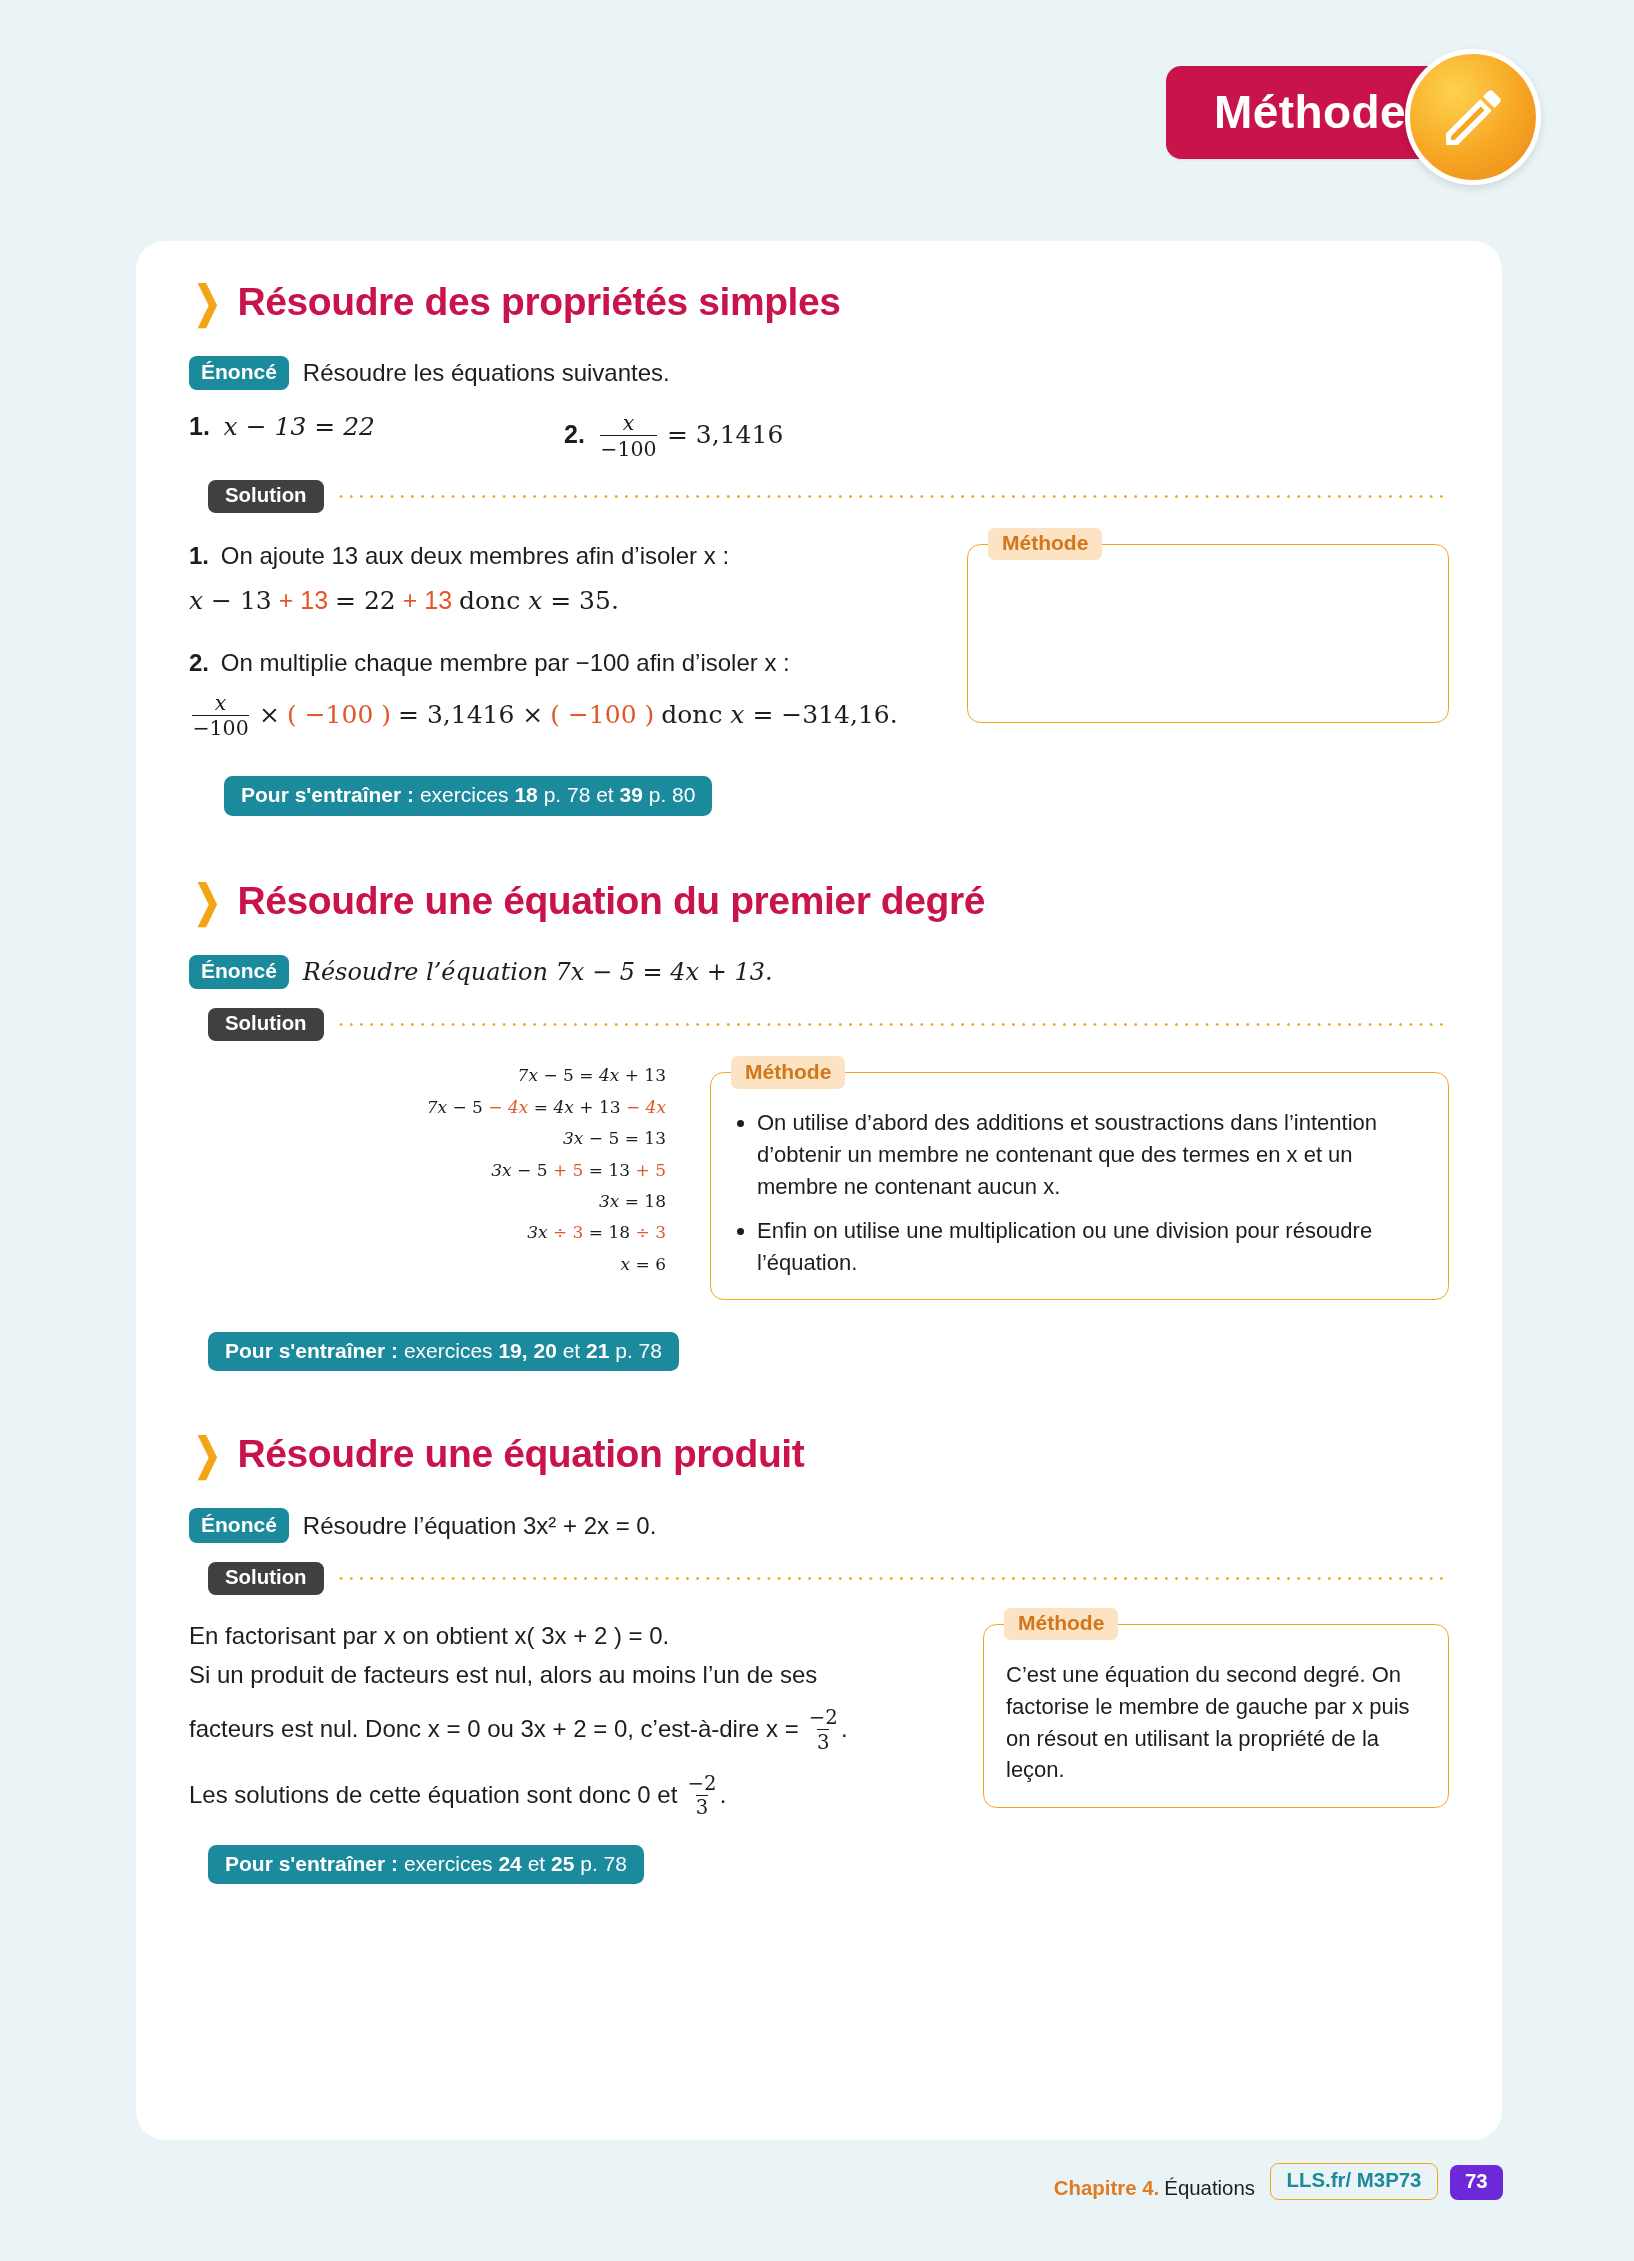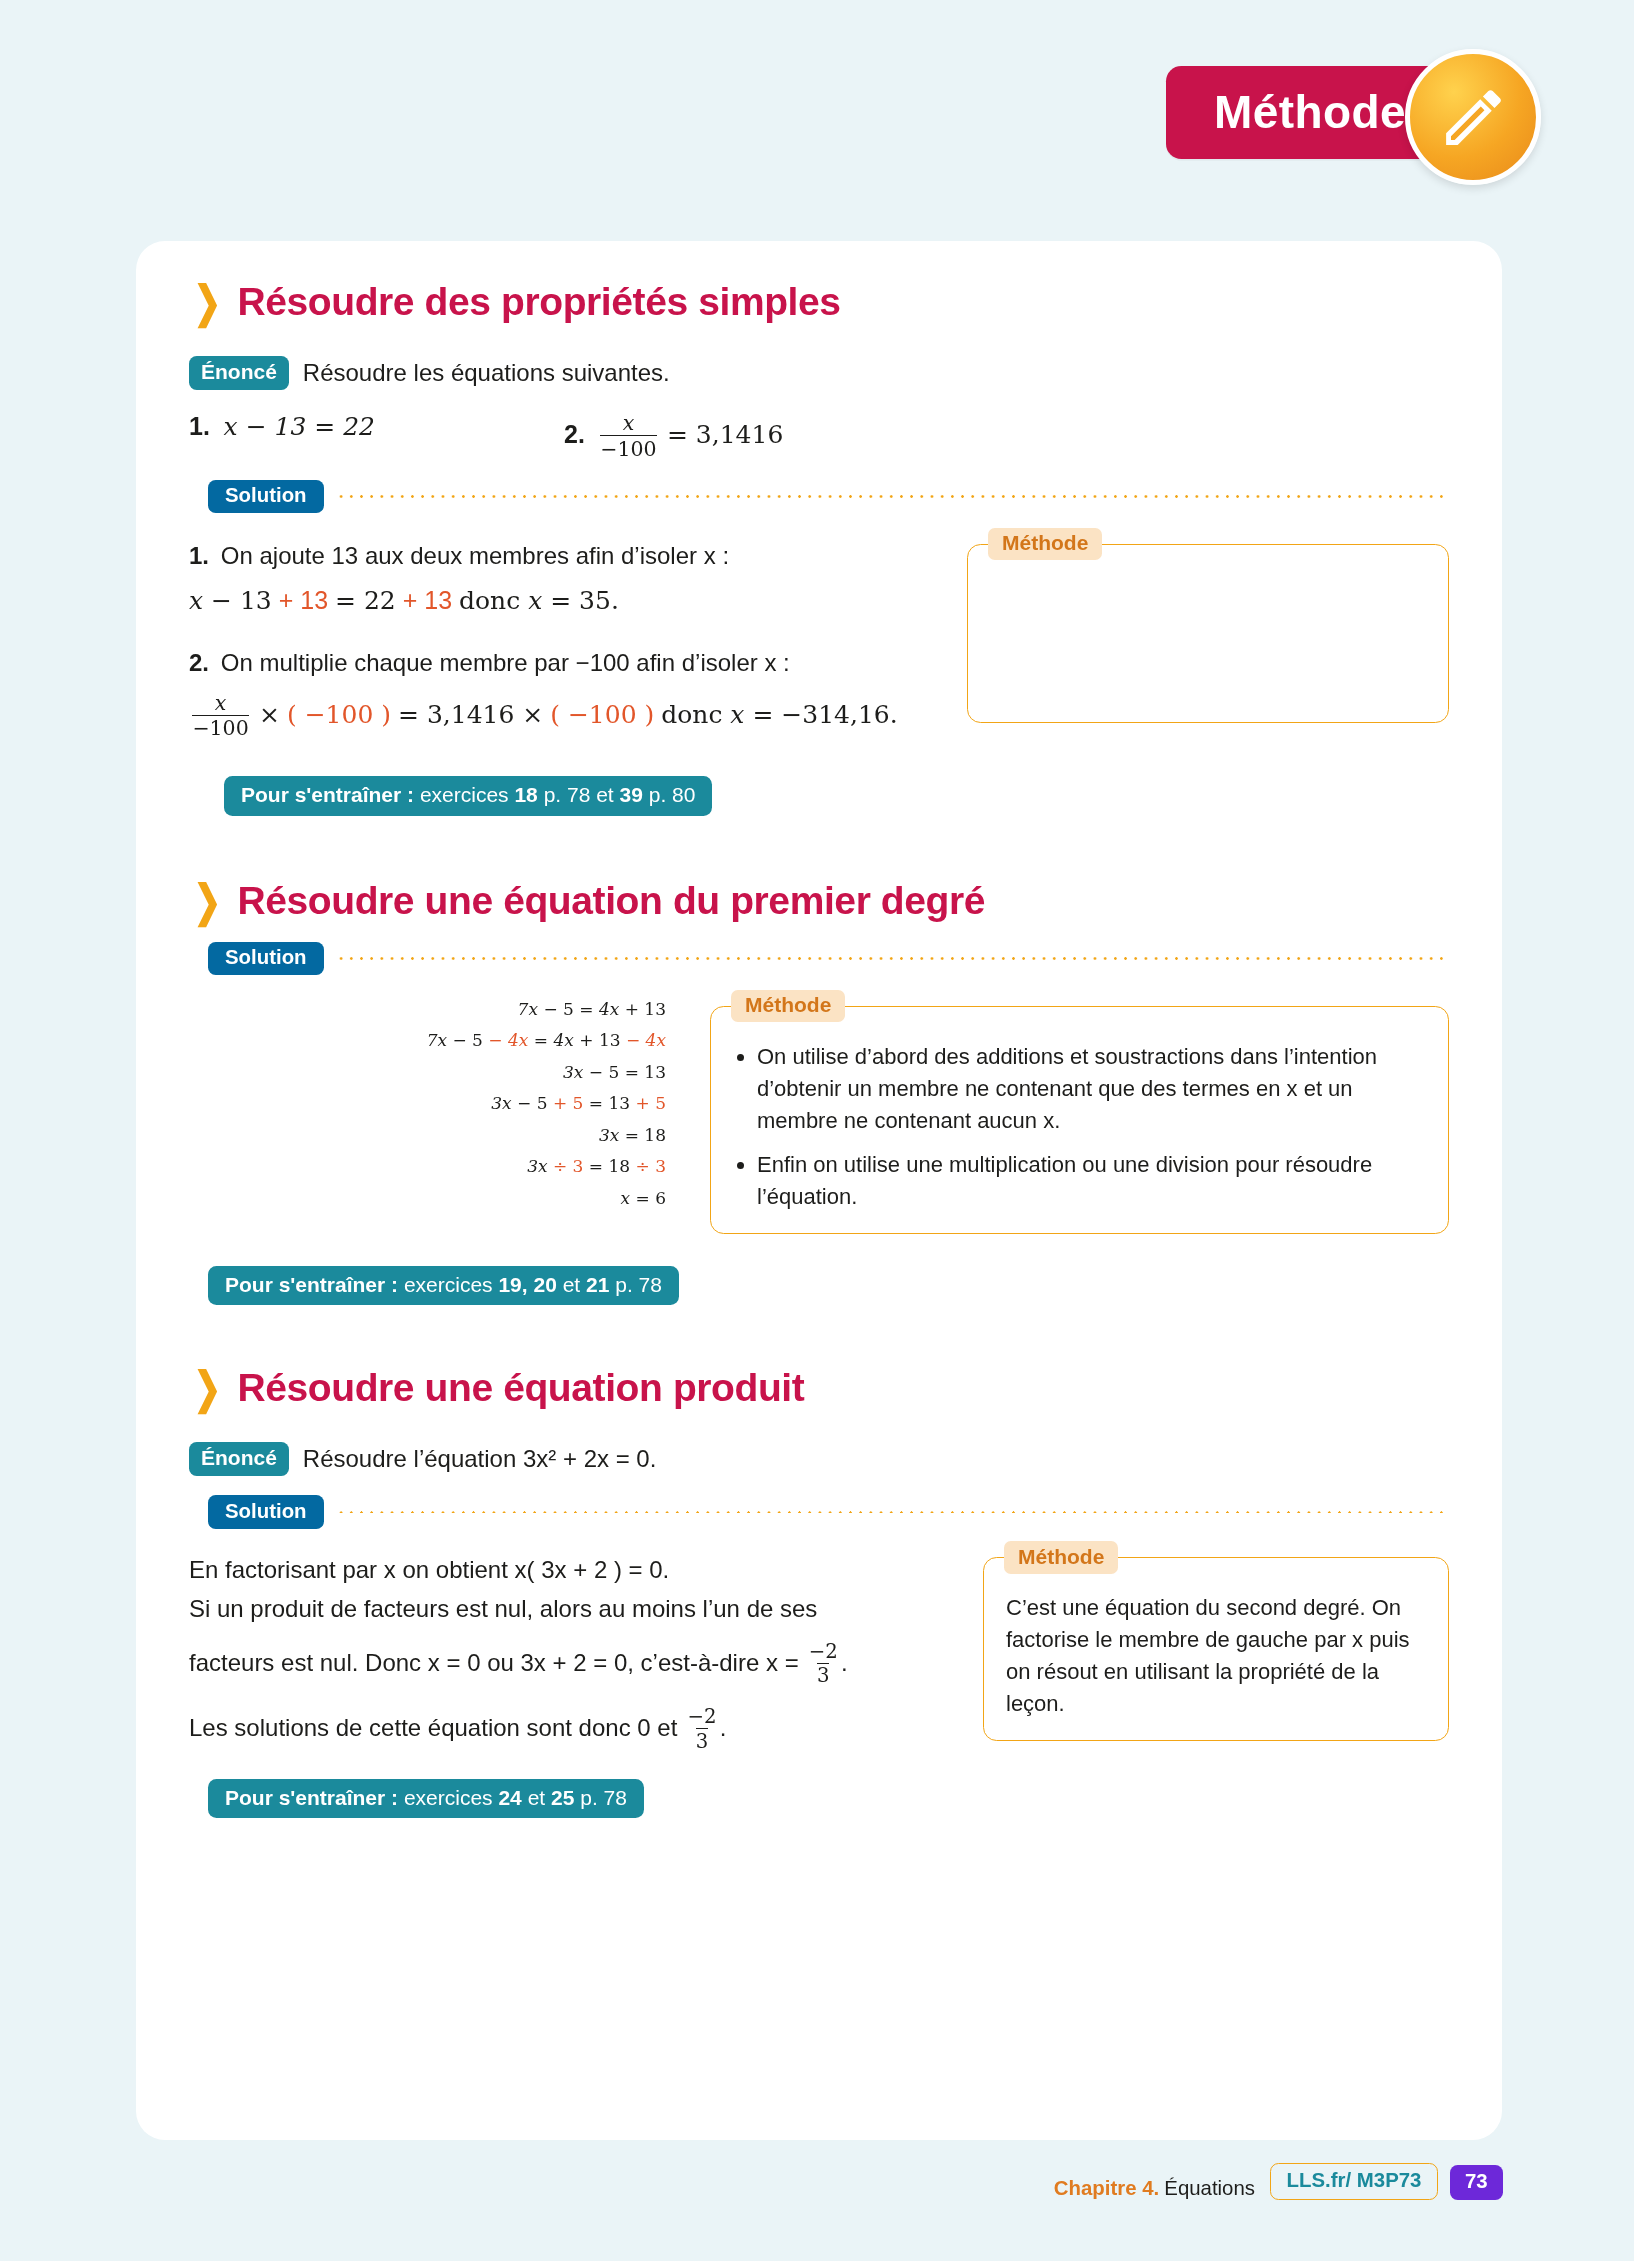--- a/index.html
+++ b/index.html
@@ -74,21 +74,21 @@
     background:#1b8a9c;
     color:#ffffff;
     font-size:21px;
     font-weight:bold;
     border-radius:7.7px;
     padding:4.3px 12px 6px 12px;
     vertical-align:middle;
   }
   .tag-solution {
     display:inline-block;
-    background:#0369a1;
+    background:#404040;
     color:#ffffff;
     font-size:20.4px;
     font-weight:bold;
     border-radius:7.7px;
     padding:4.3px 17px 6px 17px;
   }
   .solution-row {
     display:flex; align-items:center; gap:12px;
     margin:19px 0 0 19px;
   }
@@ -276,20 +276,24 @@
           </span>
         </div>
       </div>
 
       <div style="margin-top:63px;">
         <div class="section-title">
           <span class="chev">❯</span>
           <span>Résoudre une équation du premier degré</span>
         </div>
 
+        <div style="margin-top:32px;">
+          <span class="tag-enonce">Énoncé</span>
+          <span class="statement math">Résoudre l’équation 7x − 5 = 4x + 13.</span>
+        </div>
 
         <div class="solution-row">
           <span class="tag-solution">Solution</span>
           <span class="dotline"></span>
         </div>
 
         <div class="two-col" style="margin-top:19px;">
           <div style="width:477px;" class="eq-block right-align">
             <div><span class="mathn"><span class="math">7x</span> − 5 = <span class="math">4x</span> + 13</span></div>
             <div><span class="mathn"><span class="math">7x</span> − 5 <span class="red">− <span class="math">4x</span></span> = <span class="math">4x</span> + 13 <span class="red">− <span class="math">4x</span></span></span></div>

